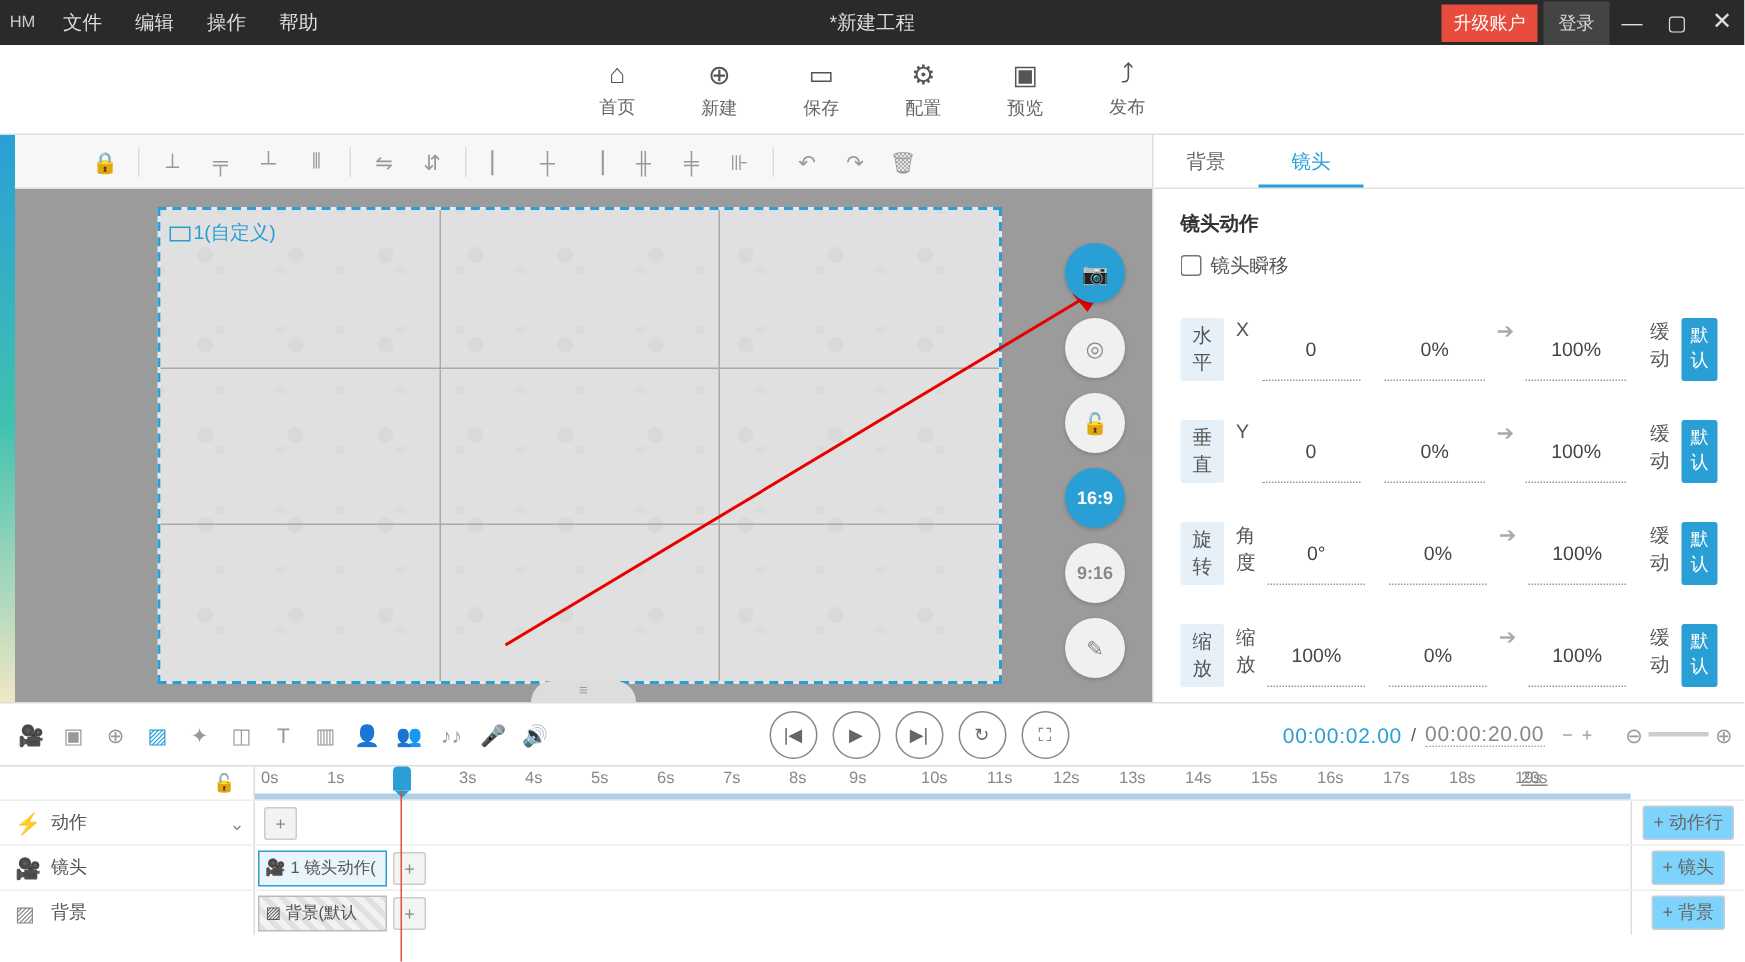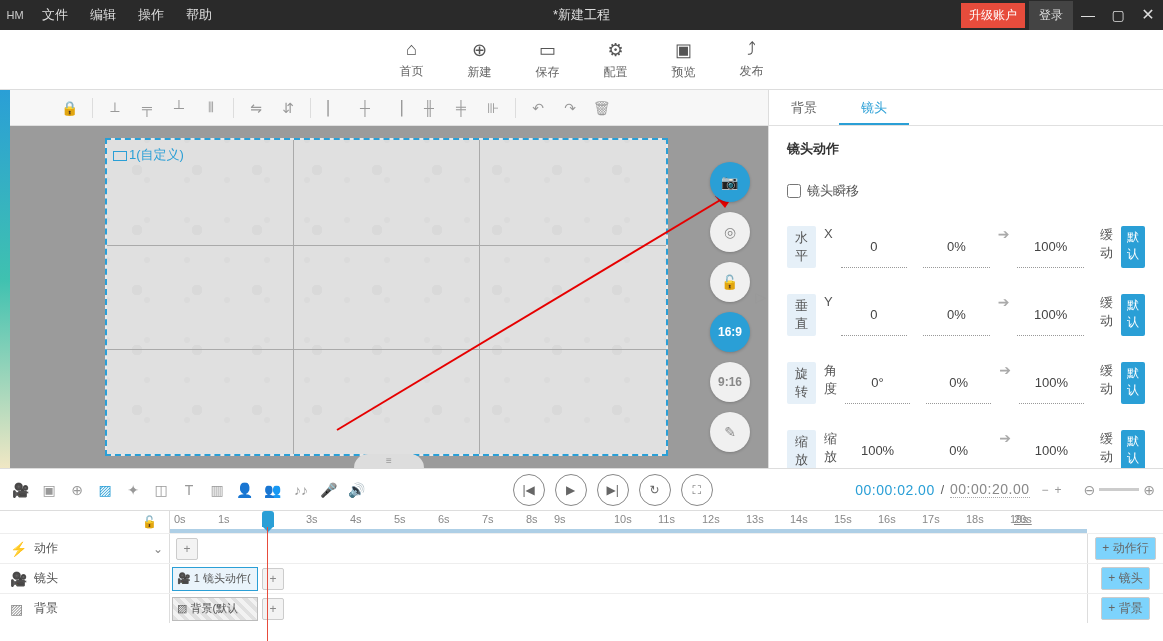--- a/index.html
+++ b/index.html
@@ -48,21 +48,21 @@
 .fb.text { font-weight: bold; font-size: 12px; }
 .pull-handle { position: absolute; right: 2px; top: 50%; transform: translateY(-50%); color: #999; font-size: 14px; z-index: 5; }
 .pull-handle-bottom { position: absolute; bottom: 0; left: 50%; transform: translateX(-50%); width: 70px; height: 14px; background: #ddd; border-radius: 14px 14px 0 0; text-align: center; color: #999; font-size: 10px; line-height: 14px; z-index: 5; }
 
 
 .right-panel { width: 395px; border-left: 1px solid #ddd; background: #fff; display: flex; flex-direction: column; overflow-y: auto; }
 .rp-tabs { display: flex; height: 36px; border-bottom: 1px solid #e0e0e0; }
 .rp-tab { flex: 0 0 70px; text-align: center; line-height: 36px; font-size: 13px; cursor: pointer; color: #666; }
 .rp-tab.active { color: #2a9fd6; border-bottom: 2px solid #2a9fd6; }
 .rp-body { padding: 14px 18px; font-size: 13px; color: #555; }
-.rp-section-title { font-weight: bold; color: #333; margin-bottom: 24px; }
+.rp-section-title { font-weight: bold; color: #333; margin-bottom: 10px; }
 .rp-checkbox-row { display: flex; align-items: center; gap: 6px; margin-bottom: 18px; }
 .rp-checkbox-row input { width: 14px; height: 14px; }
 .prop-row { display: flex; gap: 8px; margin-bottom: 18px; font-size: 13px; margin-top: 26px; }
 .prop-tag { background: #e6f0f8; color: #555; padding: 3px 8px; width: 42px; text-align: center; border-radius: 2px; }
 .prop-field-label { color: #555; }
 .dotted-input { border: none; border-bottom: 1px dotted #999; min-width: 32px; text-align: center; padding: 0 2px; font-size: 13px; color: #444; background: transparent; }
 .arrow-sep { color: #aaa; font-size: 14px; }
 .ease-label { color: #555; margin-left: 8px; }
 .default-pill { background: #2a9fd6; color: #fff; padding: 3px 6px; border-radius: 2px; font-size: 12px; }
 
@@ -387,21 +387,21 @@
     <div class="tl-ruler" id="tl-ruler">
         <div class="tick" style="left: 4px;">0s</div>
         <div class="tick" style="left: 48px;">1s</div>
         <div class="tick" style="left: 92px;">2s</div>
         <div class="tick" style="left: 136px;">3s</div>
         <div class="tick" style="left: 180px;">4s</div>
         <div class="tick" style="left: 224px;">5s</div>
         <div class="tick" style="left: 268px;">6s</div>
         <div class="tick" style="left: 312px;">7s</div>
         <div class="tick" style="left: 356px;">8s</div>
-        <div class="tick" style="left: 384px;">9s</div>
+        <div class="tick" style="left: 396px;">9s</div>
         <div class="tick" style="left: 444px;">10s</div>
         <div class="tick" style="left: 488px;">11s</div>
         <div class="tick" style="left: 532px;">12s</div>
         <div class="tick" style="left: 576px;">13s</div>
         <div class="tick" style="left: 620px;">14s</div>
         <div class="tick" style="left: 664px;">15s</div>
         <div class="tick" style="left: 708px;">16s</div>
         <div class="tick" style="left: 752px;">17s</div>
         <div class="tick" style="left: 796px;">18s</div>
         <div class="tick" style="left: 840px;">19s</div>

